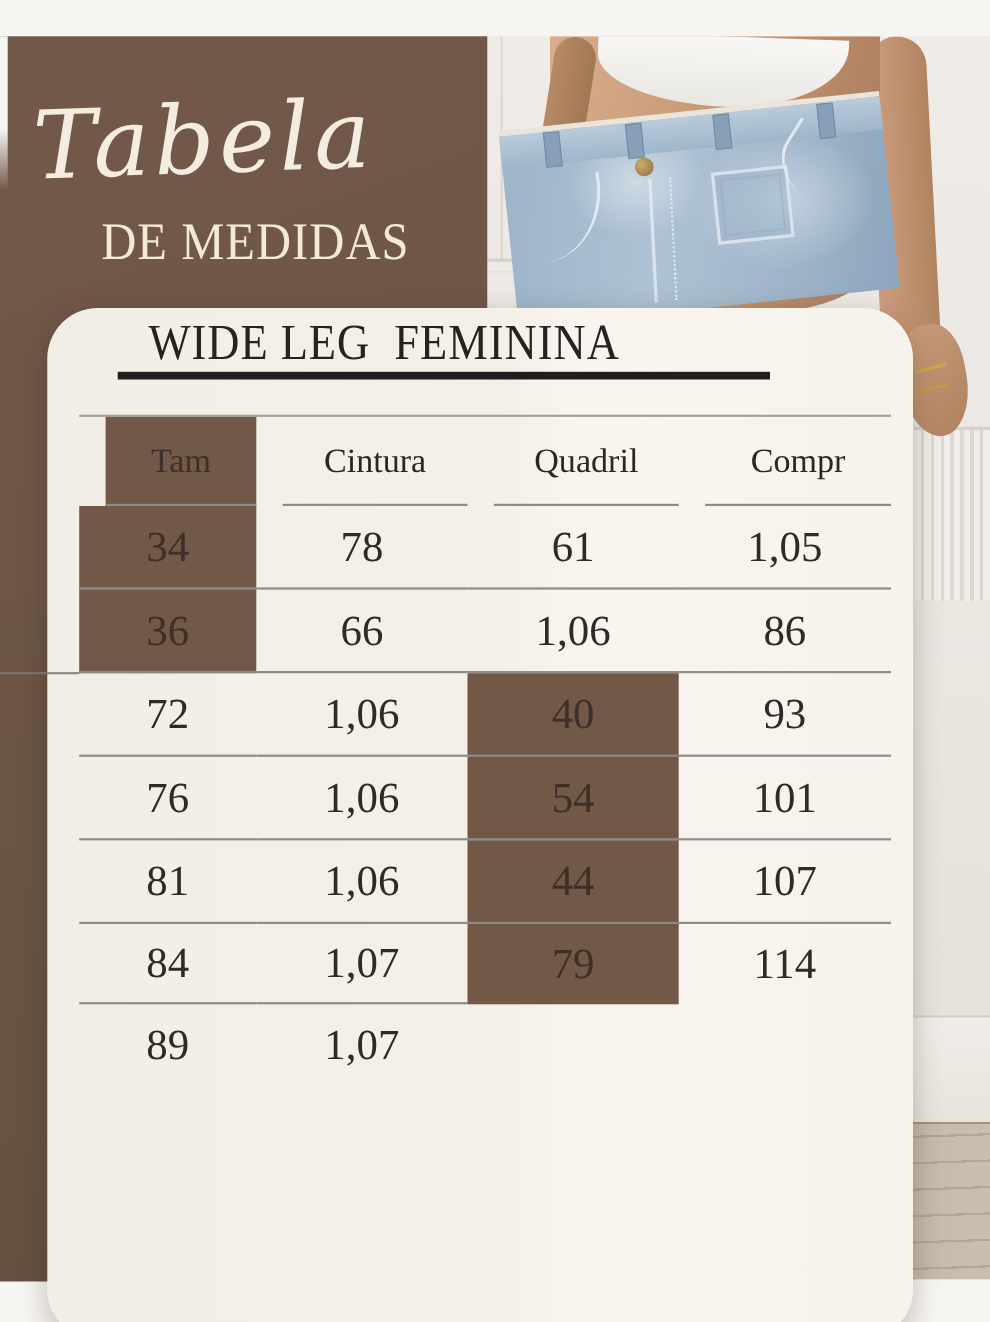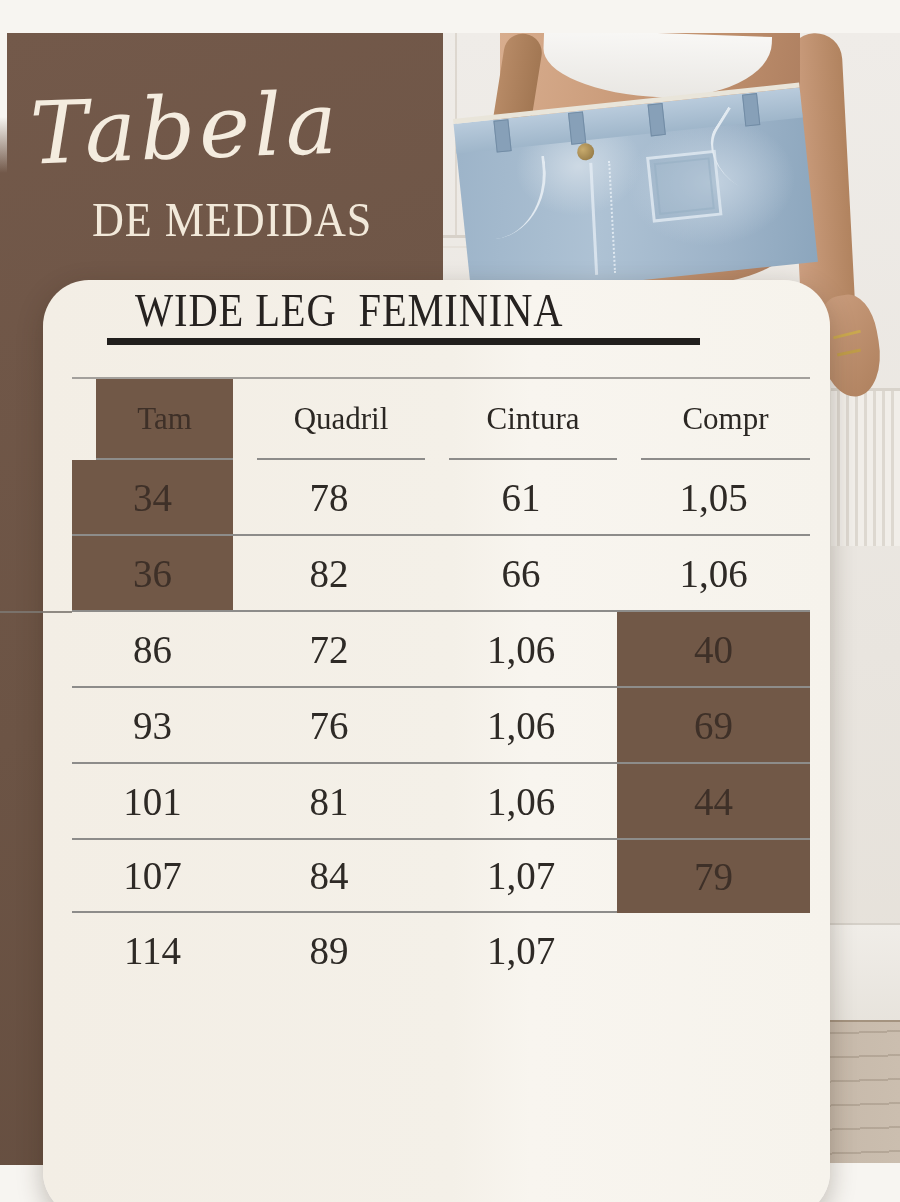--- a/index.html
+++ b/index.html
@@ -179,44 +179,43 @@
   </div>
 
 
   <div class="card">
     <div class="card-title">WIDE LEG  FEMININA</div>
     <div class="title-underline"></div>
   </div>
 
   <div class="size-grid">
     <div class="cell head tam">Tam</div>
+    <div class="cell head">Cintura</div>
     <div class="cell head">Quadril</div>
-    <div class="cell head">Cintura</div>
     <div class="cell head">Compr</div>
 
     <div class="cell tam">34</div>
     <div class="cell">78</div>
     <div class="cell">61</div>
     <div class="cell">1,05</div>
 
     <div class="cell tam">36</div>
-    <div class="cell">82</div>
     <div class="cell">66</div>
     <div class="cell">1,06</div>
 
     <div class="cell">86</div>
     <div class="cell">72</div>
     <div class="cell">1,06</div>
 
     <div class="cell tam">40</div>
     <div class="cell">93</div>
     <div class="cell">76</div>
     <div class="cell">1,06</div>
 
-    <div class="cell tam">69</div>
+    <div class="cell tam">54</div>
     <div class="cell">101</div>
     <div class="cell">81</div>
     <div class="cell">1,06</div>
 
     <div class="cell tam">44</div>
     <div class="cell">107</div>
     <div class="cell">84</div>
     <div class="cell">1,07</div>
 
     <div class="cell tam last">79</div>

